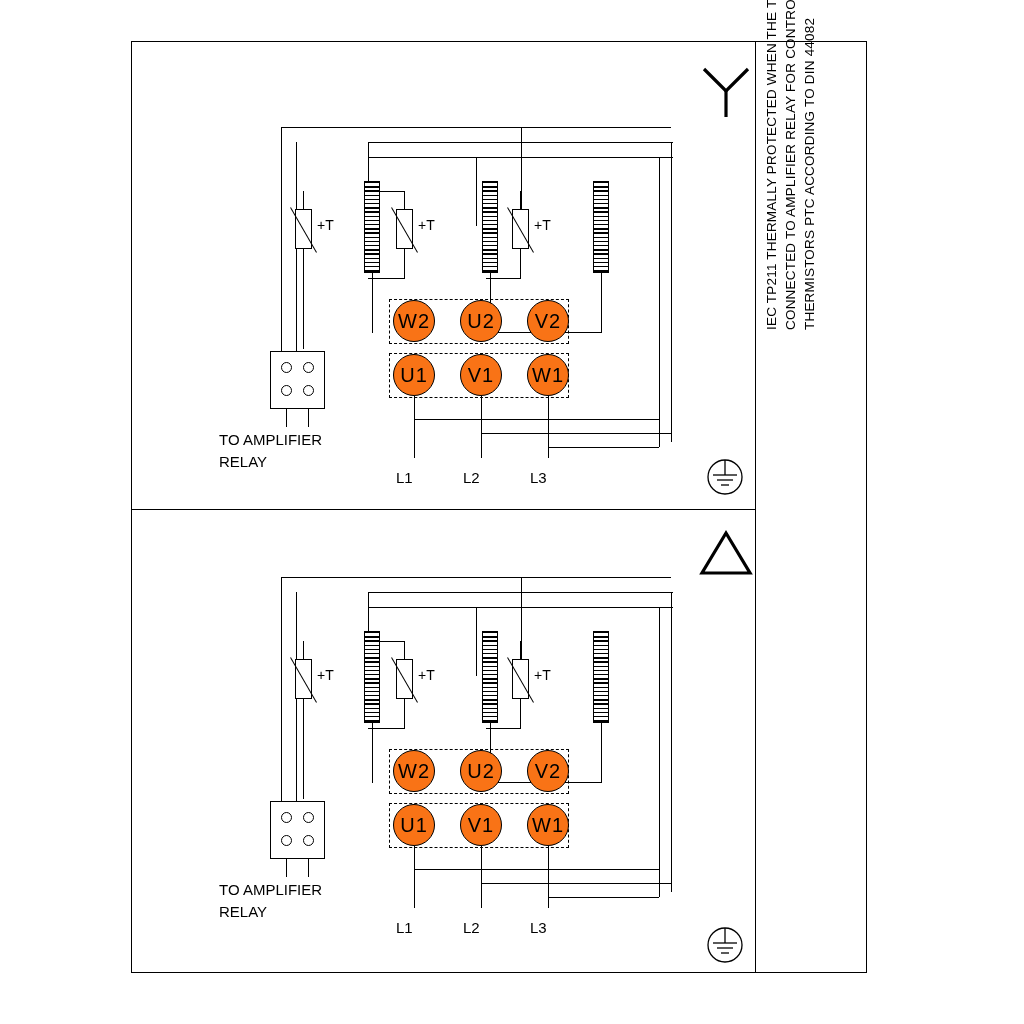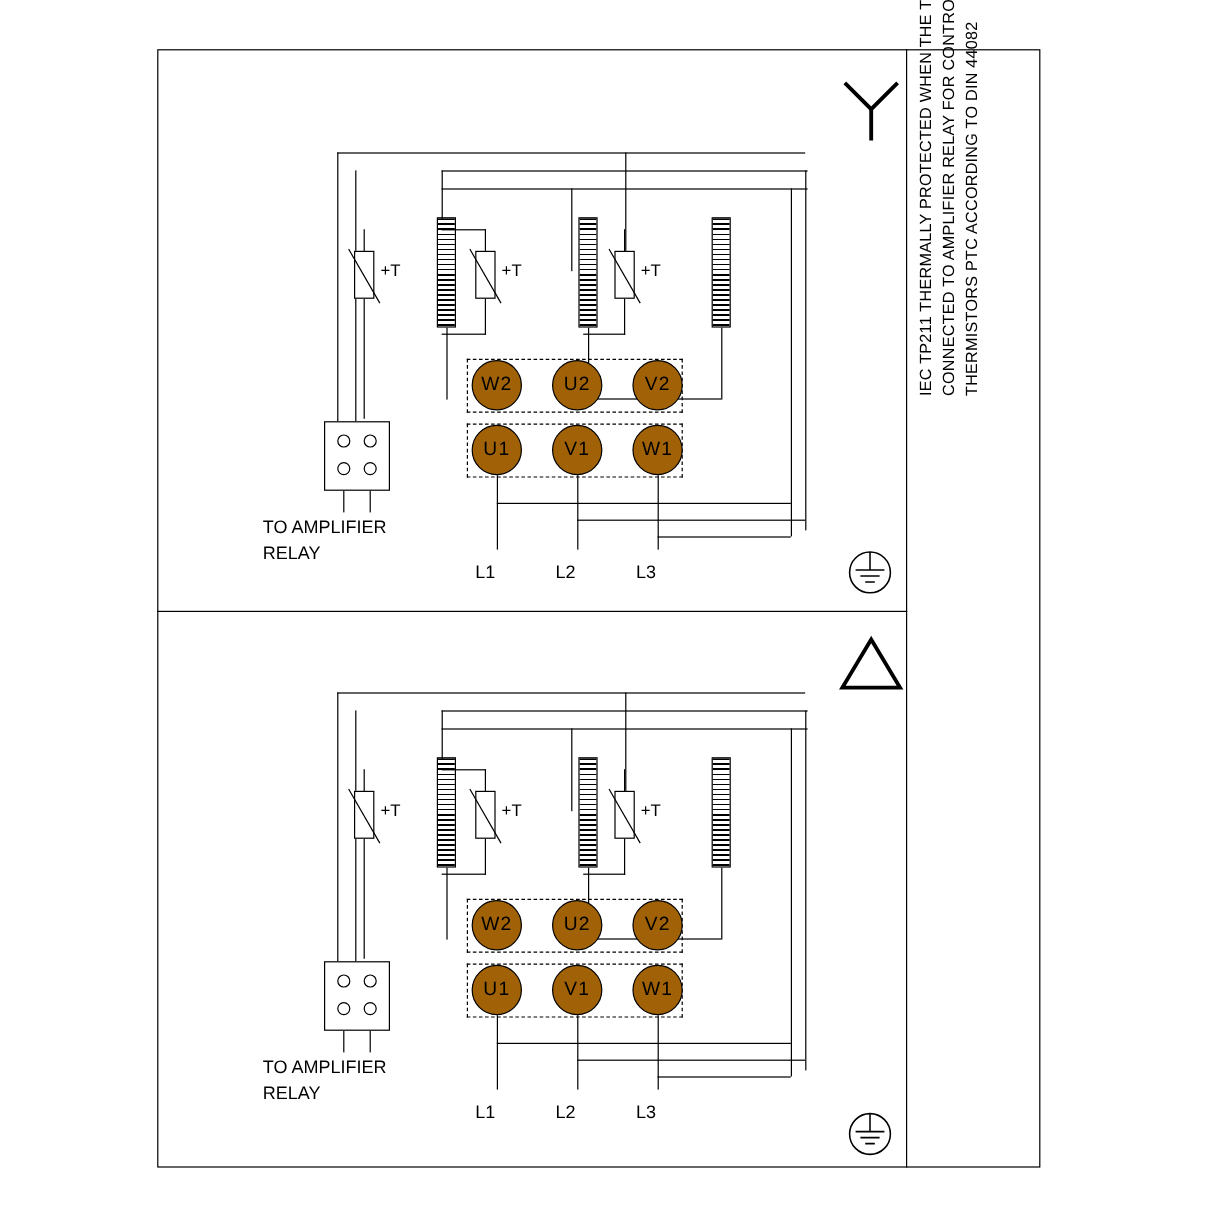--- a/index.html
+++ b/index.html
@@ -59,25 +59,25 @@
   }
   .hl { height: 1.2px; }
   .vl { width: 1.2px; }
 
   .term {
     position: absolute;
     width: 42px;
     height: 42px;
     border: 1.3px solid #000;
     border-radius: 50%;
-    background: #a16207;
+    background: #f97316;
     display: flex;
     align-items: center;
     justify-content: center;
-    font-size: 16px;
+    font-size: 20px;
     letter-spacing: 1px;
     box-sizing: border-box;
   }
 
   .dashbox {
     position: absolute;
     border: 1.2px dashed #000;
     box-sizing: border-box;
   }
 

